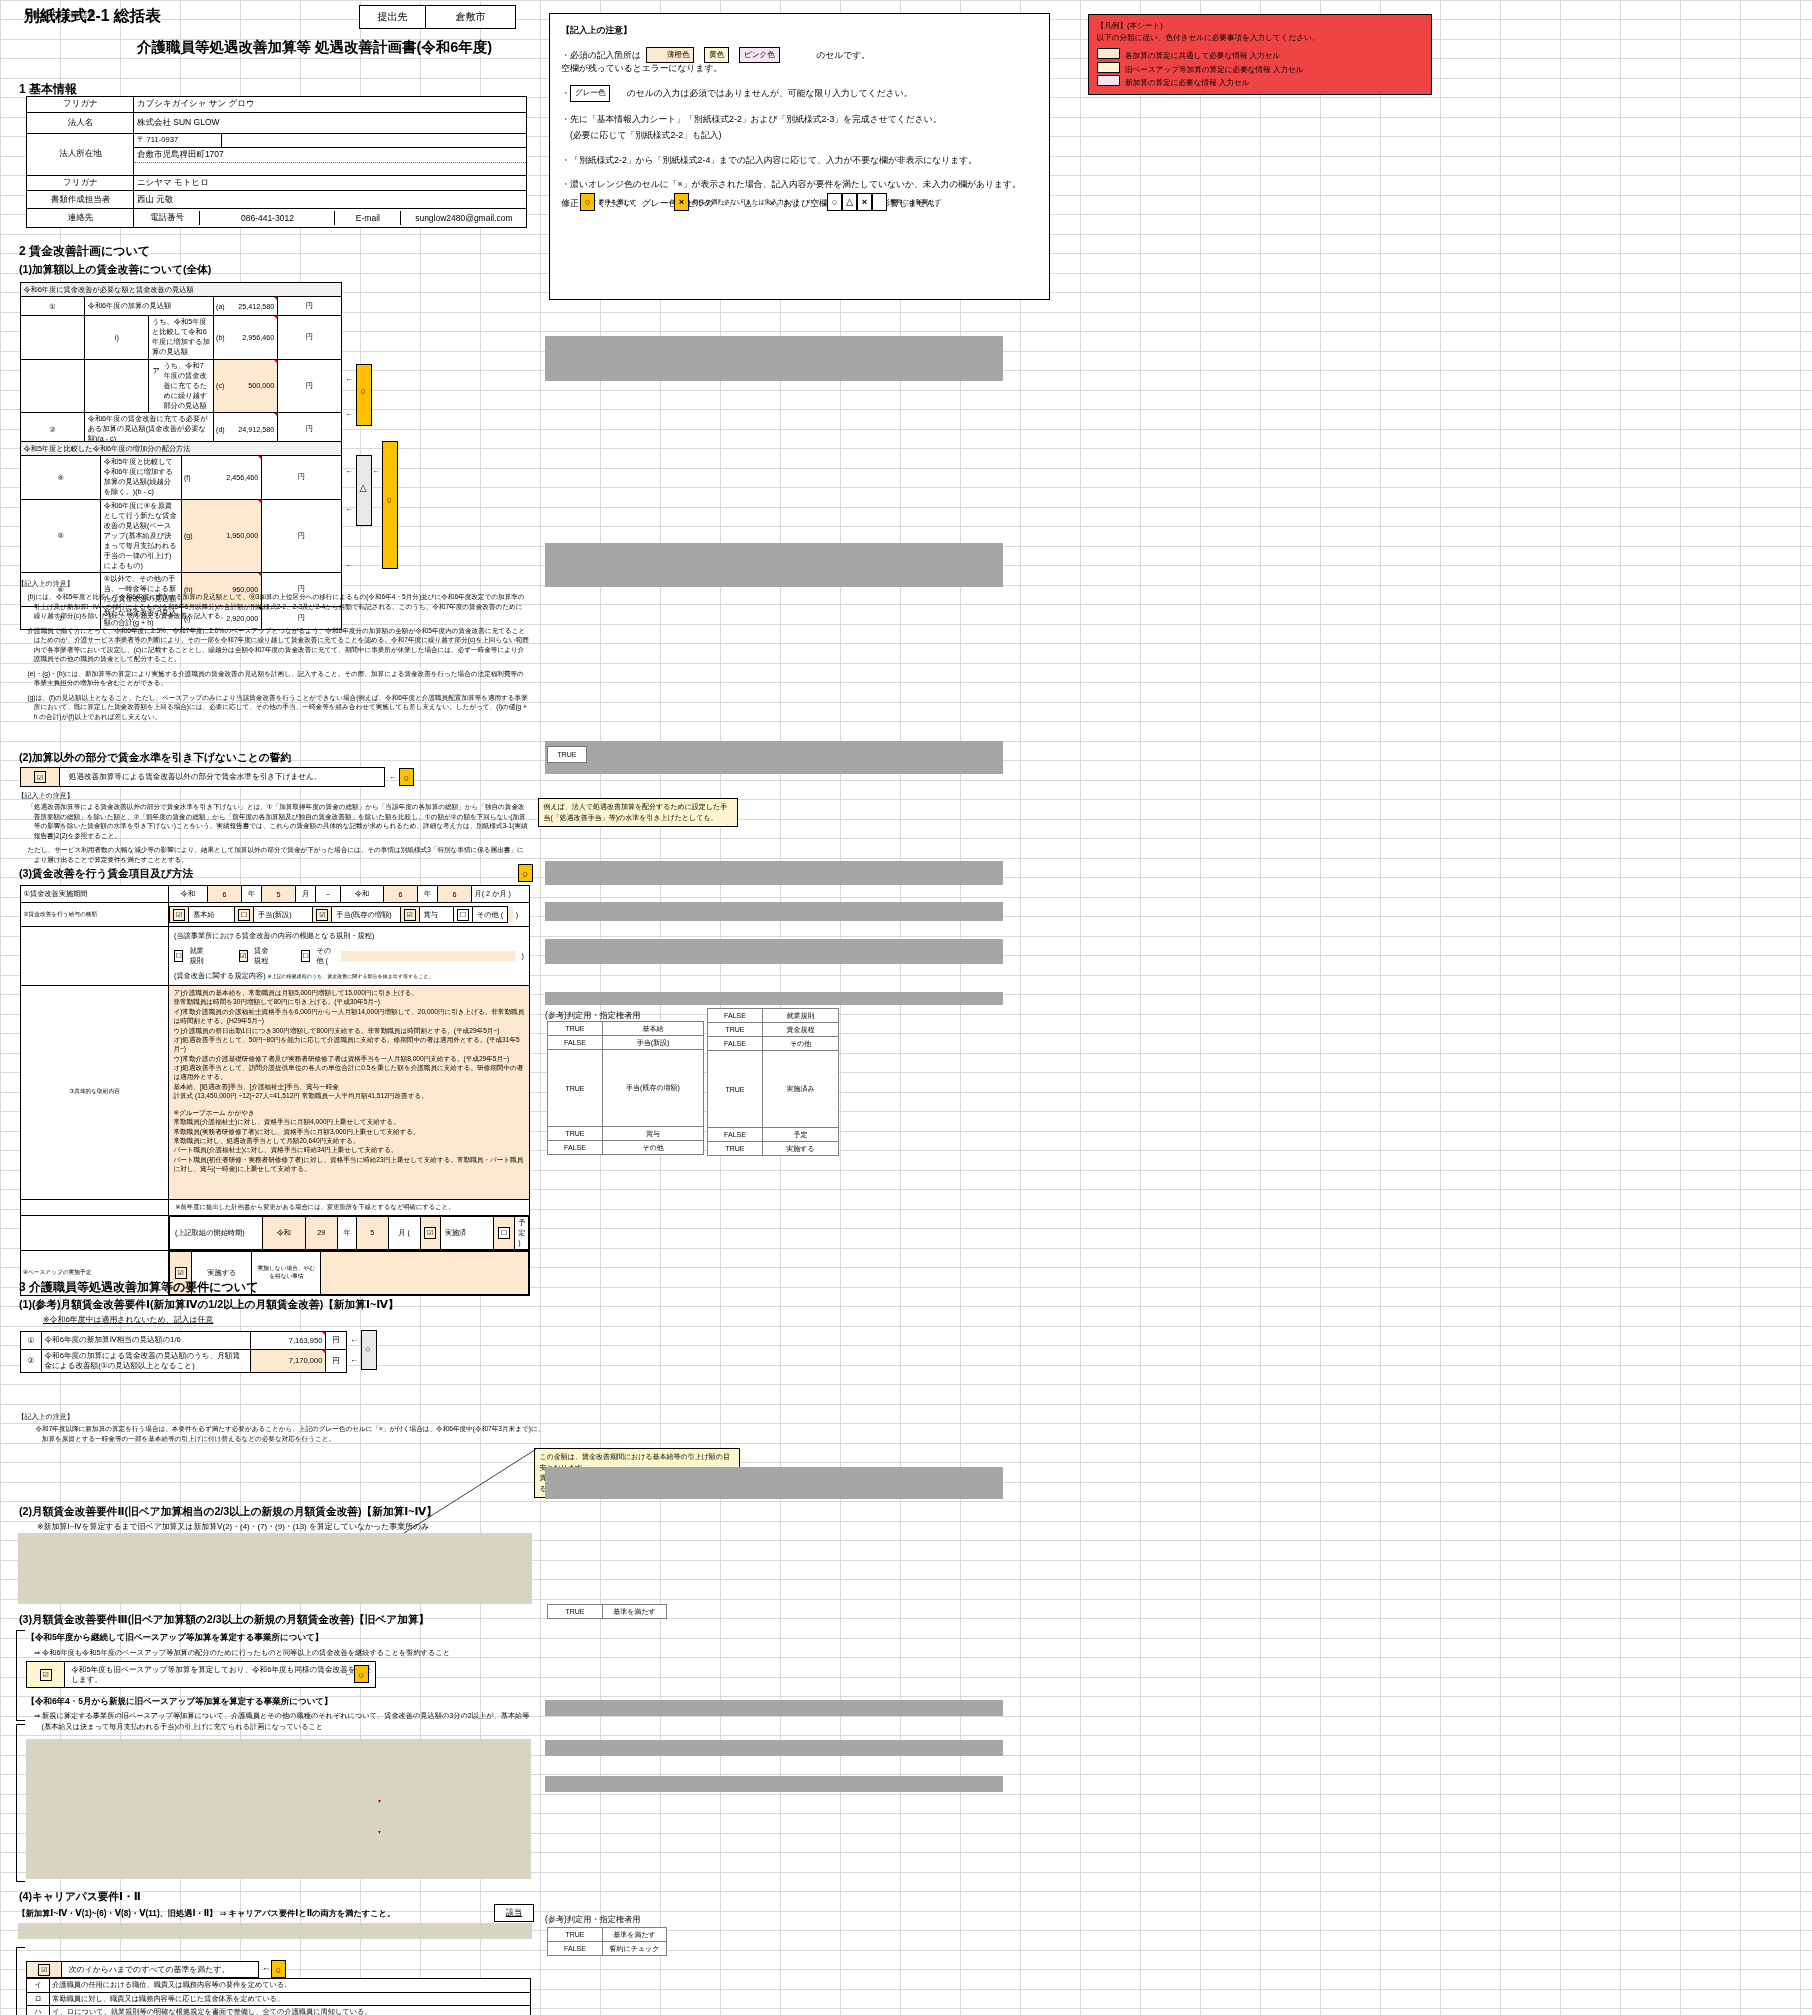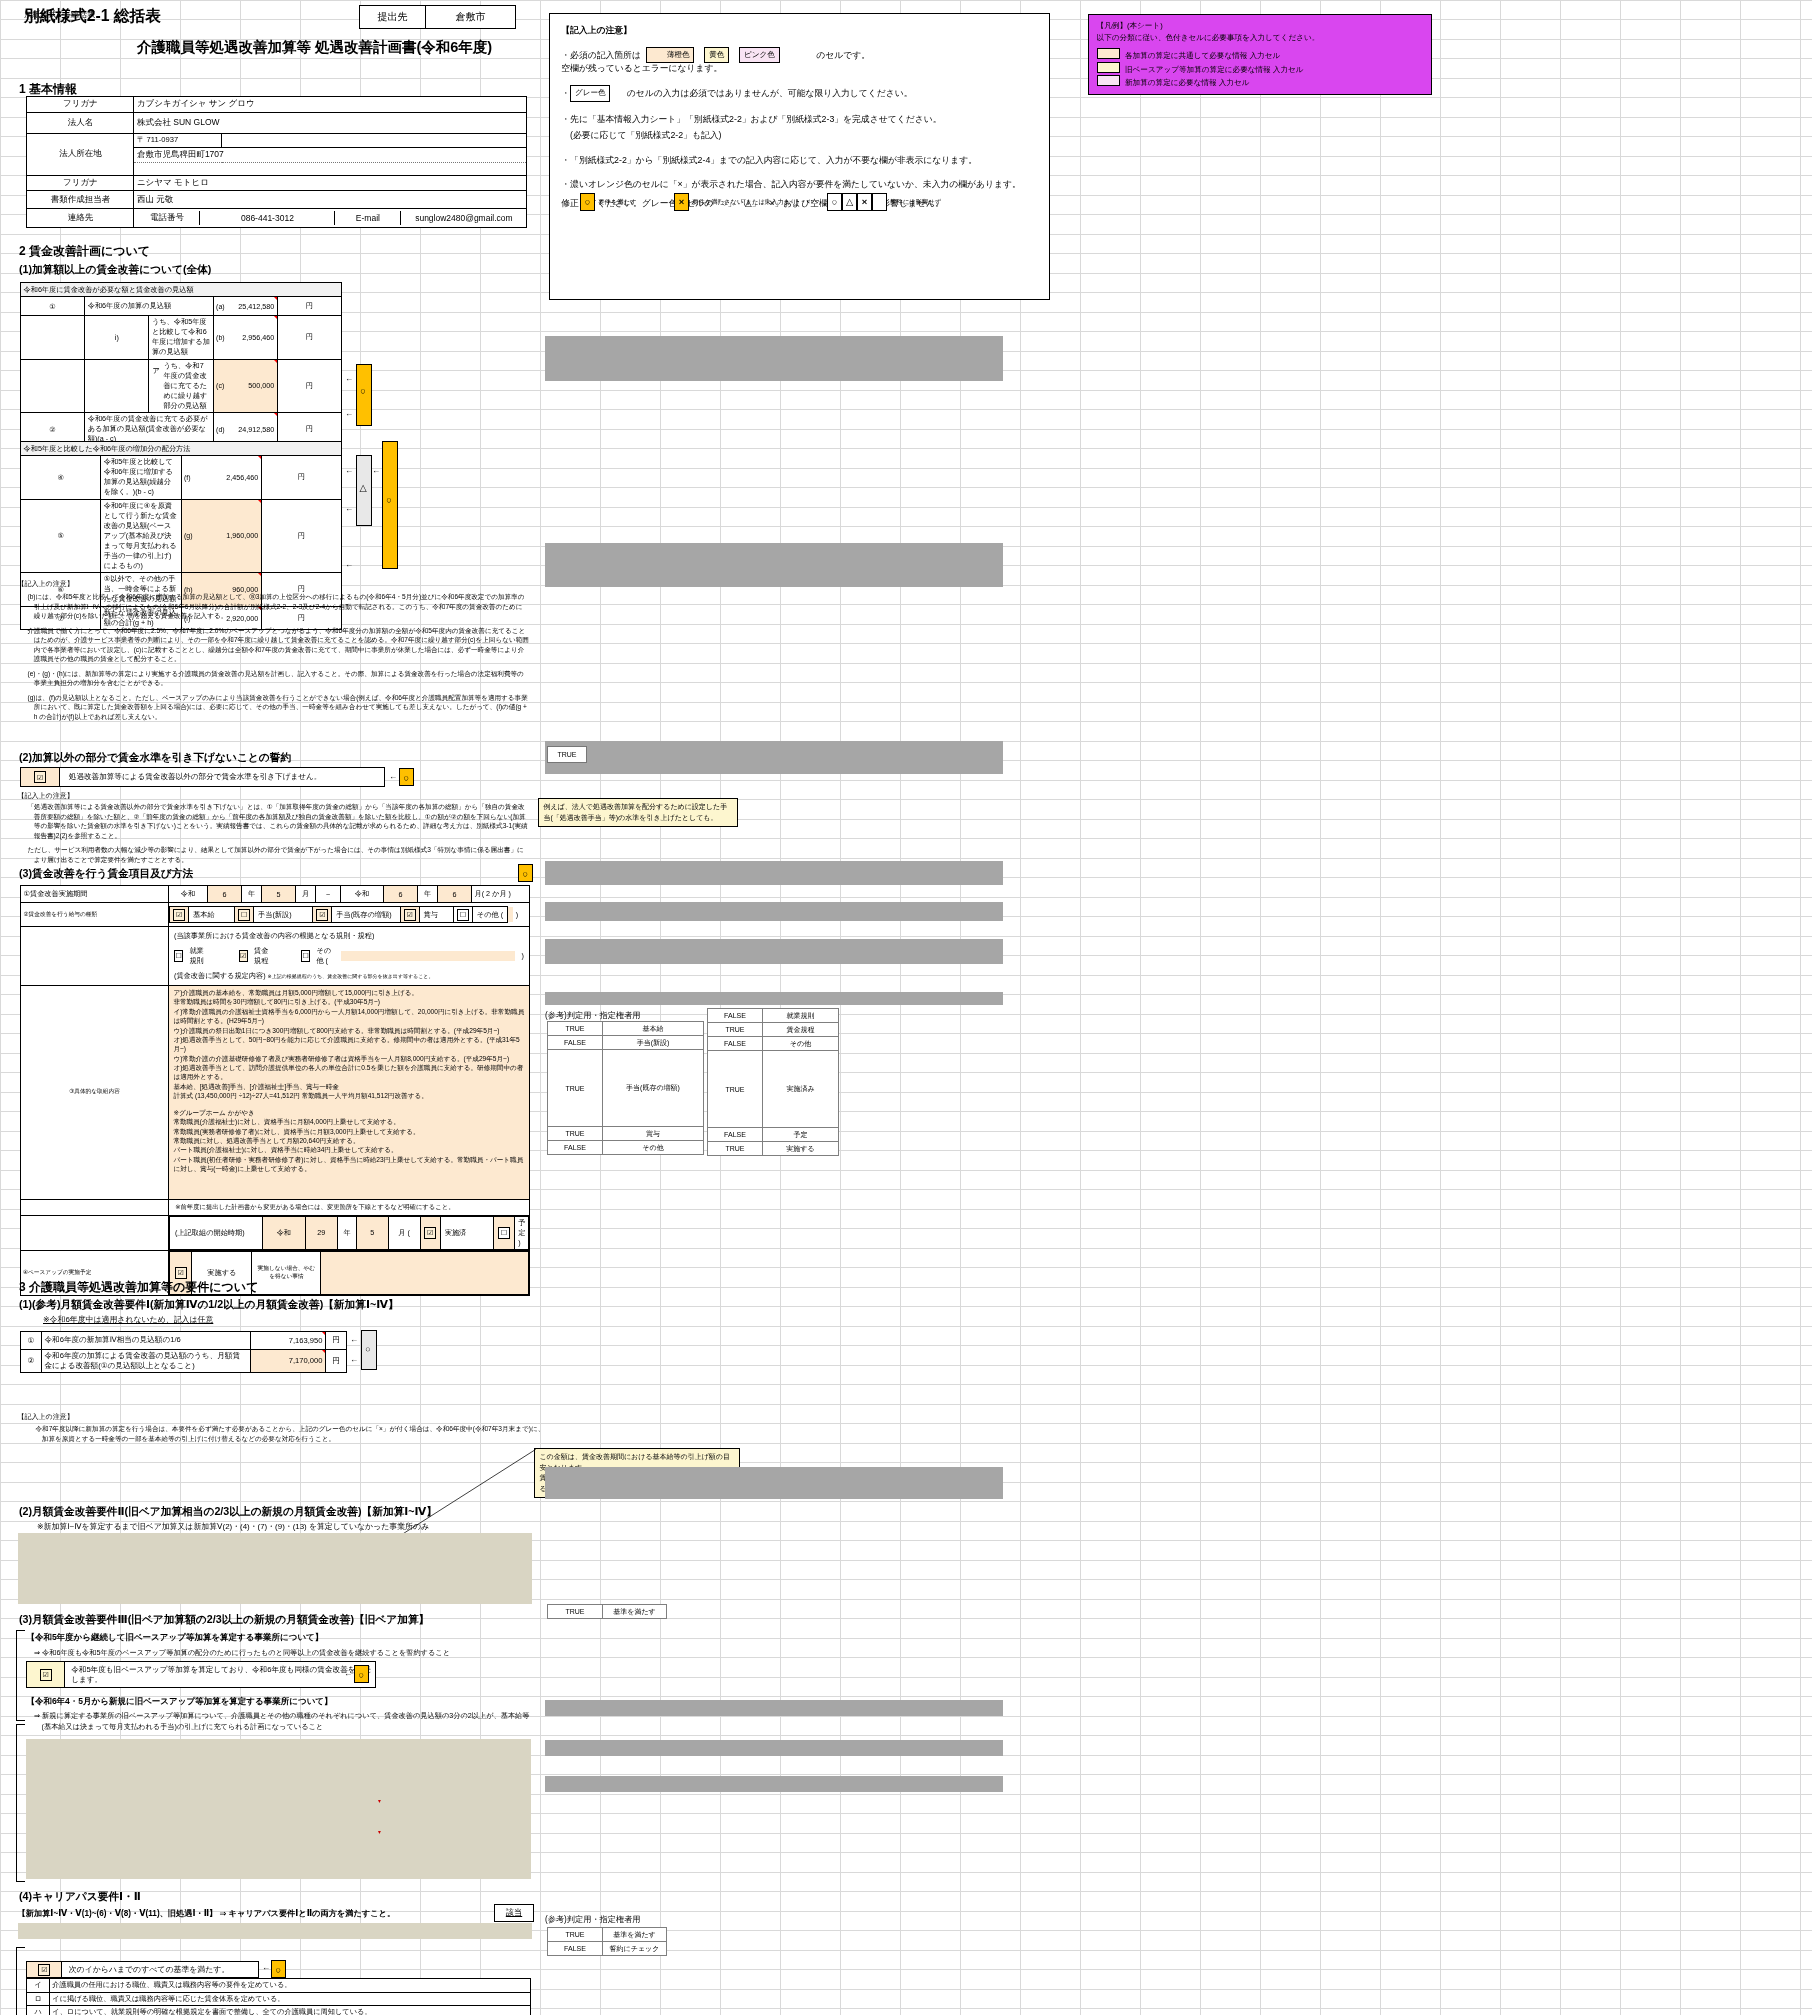--- a/index.html
+++ b/index.html
@@ -42,21 +42,21 @@
        width:10px;height:10px;border:0.6px solid #000;background:#fdf0d8;font-size:7px;line-height:1;}
   .note-head{font-size:7px;}
   .note-li{font-size:6.6px;line-height:1.45;}
   .corner-red{position:relative;}
   .corner-red:after{content:"";position:absolute;top:0;right:0;
      border-top:3.1px solid #ff0000;border-left:3.1px solid transparent;}
   .secttl{font-size:12px;font-weight:bold;}
   .subttl{font-size:10.7px;font-weight:bold;}
   .box-note{border:0.6px solid #000;background:#fdf6cf;font-size:7px;padding:3.1px 4.4px;line-height:1.5;}
   .heavy{border:1.9px solid #000;background:#fff;}
-  .legendbox{border:1.3px solid #000;background:#d946ef;padding:5px 7.6px;font-size:7.6px;line-height:1.6;}
+  .legendbox{border:1.3px solid #000;background:#ef4444;padding:5px 7.6px;font-size:7.6px;line-height:1.6;}
   .swatch{display:inline-block;width:21.4px;height:8.8px;border:0.6px solid #000;vertical-align:-1.3px;margin-right:5px;}
   .inline-tag{display:inline-block;border:0.6px solid #000;padding:0 3.8px;font-size:7.6px;}
   .yellowbar{background:#ffc000;border:0.6px solid #000;}
   .graybar{background:#e8e8e8;border:0.6px solid #000;}
   .tf td{font-size:7px;}
   .bracket-l{border-left:1.3px solid #000;border-top:1.3px solid #000;border-bottom:1.3px solid #000;}
 </style>
 </head>
 <body>
 
@@ -553,21 +553,21 @@
   <div class="abs ok-cell" style="left:271px;top:1960px;">○</div>
 
   <table class="tbl abs" style="left:26.4px;top:1978px;width:505px;font-size:7.2px;">
     <tbody>
         <tr style="height:12.6px;">
       <td class="c" style="width:16.4px;border-bottom:0.6px dotted #777;">イ</td>
       <td class="l" style="border-bottom:0.6px dotted #777;">介護職員の任用における職位、職責又は職務内容等の要件を定めている。</td>
     </tr>
     <tr style="height:12.6px;">
       <td class="c" style="border-bottom:0.6px dotted #777;">ロ</td>
-      <td class="l" style="border-bottom:0.6px dotted #777;">イに掲げる職位、職責又は職務内容等に応じた賃金体系を定めている。</td>
+      <td class="l" style="border-bottom:0.6px dotted #777;">常勤職員に対し、職責又は職務内容等に応じた賃金体系を定めている。</td>
     </tr>
     <tr style="height:12.6px;">
       <td class="c">ハ</td>
       <td class="l">イ、ロについて、就業規則等の明確な根拠規定を書面で整備し、全ての介護職員に周知している。</td>
     </tr>
   </tbody>
     </table>
 
   <div class="abs heavy" style="left:549px;top:12.6px;width:499px;height:285px;">
     <div style="padding:8.8px 11.3px;font-size:8.8px;line-height:1.9;">

